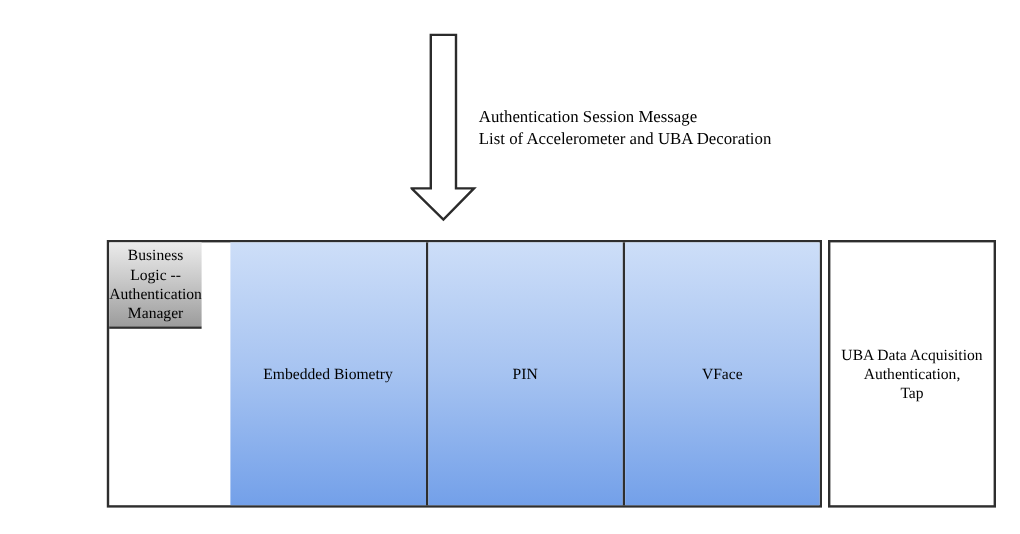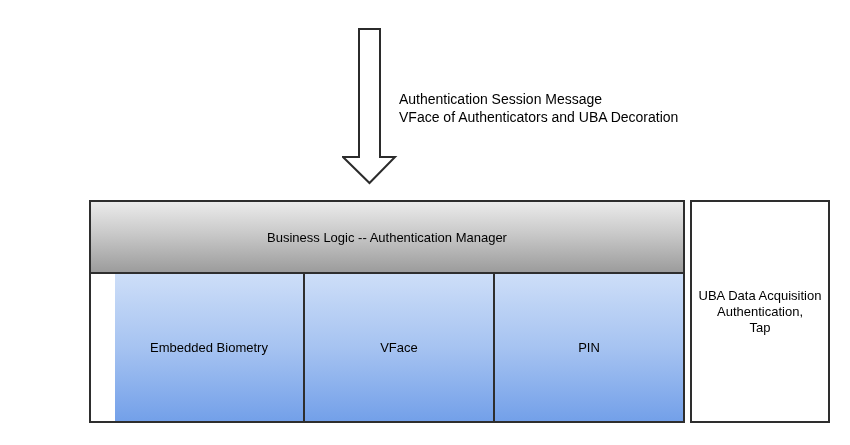--- a/index.html
+++ b/index.html
@@ -1,21 +1,21 @@
 <!DOCTYPE html>
 <html><head>
 <meta charset="utf-8">
 <style>
   html, body { margin: 0; padding: 0; background: #ffffff; }
   .canvas {
     position: relative;
     width: 850px;
     height: 445px;
     background: #ffffff;
-    font-family: Liberation Sans, sans-serif;
+    font-family: Liberation Serif, serif;
     color: #000000;
     overflow: hidden;
   }
 
   
   .arrow-svg {
     position: absolute;
     left: 342px;
     top: 28px;
   }
@@ -33,21 +33,20 @@
   
   .main-group {
     position: absolute;
     left: 89px;
     top: 200px;
     width: 596px;
     height: 223px;
     box-sizing: border-box;
     border: 2px solid #2e2e2e;
     display: flex;
-    flex-direction: column;
   }
   .header-box {
     height: 70px;
     flex: 0 0 70px;
     border-bottom: 2px solid #2e2e2e;
     background: linear-gradient(180deg, #ebebeb 0%, #c9c9c9 45%, #9c9c9c 100%);
     display: flex;
     align-items: center;
     justify-content: center;
     font-size: 13px;
@@ -95,36 +94,36 @@
 <body>
 
 <div class="canvas">
 
   <svg class="arrow-svg" width="56" height="158" viewBox="0 0 56 158">
     <polygon points="17,1 38,1 38,129 53,129 27.5,155 1,129 17,129" fill="#ffffff" stroke="#2b2b2b" stroke-width="2" stroke-linejoin="miter"></polygon>
   </svg>
 
   <div class="annotation">
     <div>Authentication Session Message</div>
-    <div>VFace of Authenticators and UBA Decoration</div>
+    <div>List of Accelerometer and UBA Decoration</div>
   </div>
 
   <div class="main-group">
     <div class="header-box">
       <span>Business Logic -- Authentication Manager</span>
     </div>
     <div class="auth-row">
       <div class="auth-box">
         <span>Embedded Biometry</span>
       </div>
       <div class="auth-box">
-        <span>VFace</span>
+        <span>PIN</span>
       </div>
       <div class="auth-box">
-        <span>PIN</span>
+        <span>VFace</span>
       </div>
     </div>
   </div>
 
   <div class="side-panel">
     <div>UBA Data Acquisition</div>
     <div>Authentication,</div>
     <div>Tap</div>
   </div>
 

